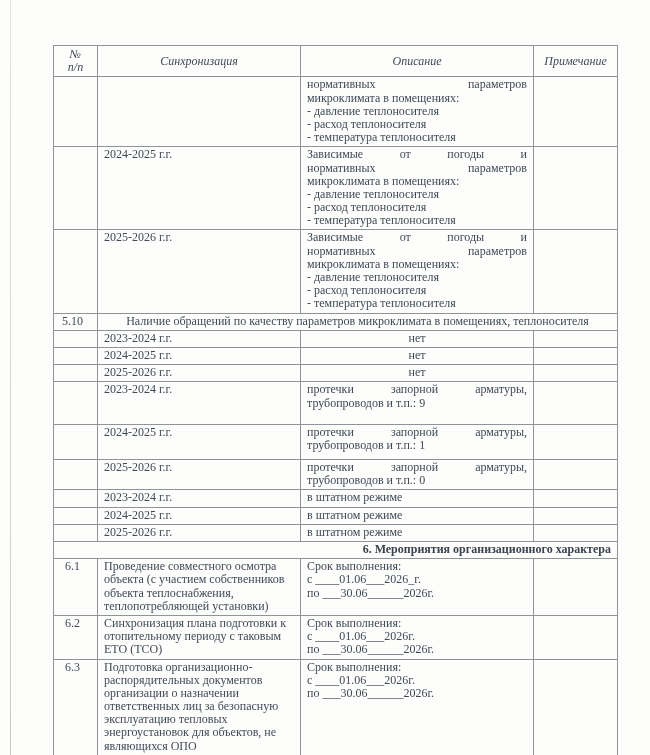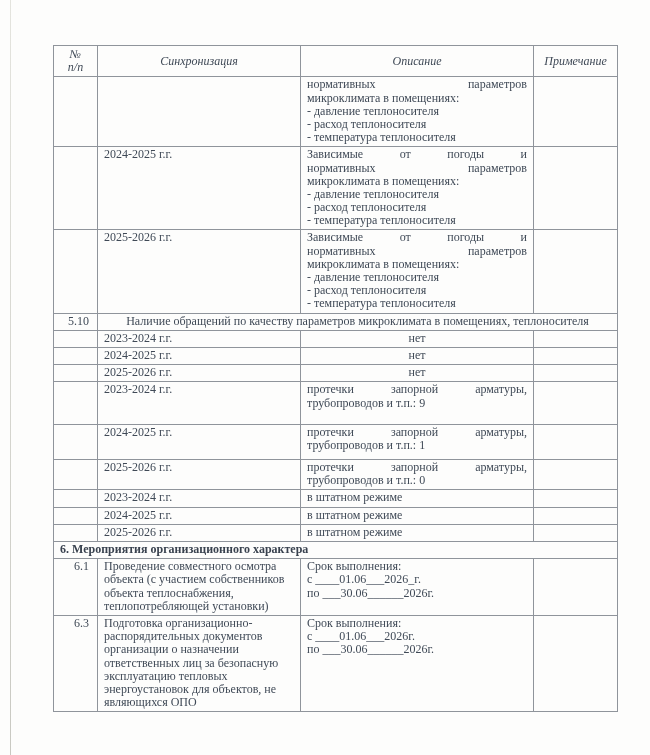--- a/index.html
+++ b/index.html
@@ -23,23 +23,23 @@
   .doc-table td, .doc-table th {
     border: 1px solid #8f949b;
     padding: 1px 6px 2px 6px;
     vertical-align: top;
     overflow: hidden;
   }
   .doc-table th {
     font-style: italic; font-weight: normal; text-align: center;
     vertical-align: middle; padding: 2px 3px;
   }
-  td.c-num { text-align: right; padding-left: 2px; padding-right: 8px; }
+  td.c-num { text-align: center; padding-left: 2px; padding-right: 8px; }
   td.c-section { text-align: center; }
-  td.c-chapter { text-align: left; font-weight: bold; color: #39424f; }
+  td.c-chapter { text-align: right; font-weight: bold; color: #39424f; }
   td.c-desc .spread { text-align: justify; text-align-last: justify; }
   td.c-desc.center-val { text-align: center; margin-left: 47px; }
   tr.pad-lg td { padding-bottom: 14px; }
   tr.pad-sm td { padding-bottom: 7px; }
 </style>
 </head>
 <body>
 
 <div class="page">
   <div class="scan-edge"></div>
@@ -181,20 +181,30 @@
           <td class="c-num">6.1</td>
           <td class="c-name">Проведение совместного осмотра объекта (с участием собственников объекта теплоснабжения, теплопотребляющей установки)</td>
           <td class="c-desc">
             <div>Срок выполнения:</div>
             <div>с ____01.06___2026_г.</div>
             <div>по ___30.06______2026г.</div>
           </td>
           <td class="c-note"></td>
         </tr>
         <tr>
+          <td class="c-num">6.2</td>
+          <td class="c-name">Синхронизация плана подготовки к отопительному периоду с таковым ЕТО (ТСО)</td>
+          <td class="c-desc">
+            <div>Срок выполнения:</div>
+            <div>с ____01.06___2026г.</div>
+            <div>по ___30.06______2026г.</div>
+          </td>
+          <td class="c-note"></td>
+        </tr>
+        <tr>
           <td class="c-num">6.3</td>
           <td class="c-name">Подготовка организационно-распорядительных документов организации о назначении ответственных лиц за безопасную эксплуатацию тепловых энергоустановок для объектов, не являющихся ОПО</td>
           <td class="c-desc">
             <div>Срок выполнения:</div>
             <div>с ____01.06___2026г.</div>
             <div>по ___30.06______2026г.</div>
           </td>
           <td class="c-note"></td>
         </tr>
       </tbody>

